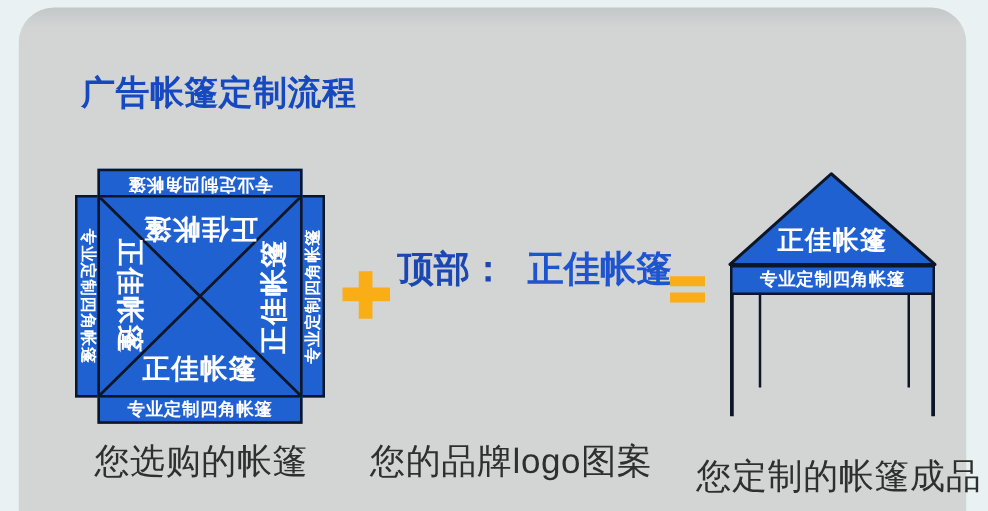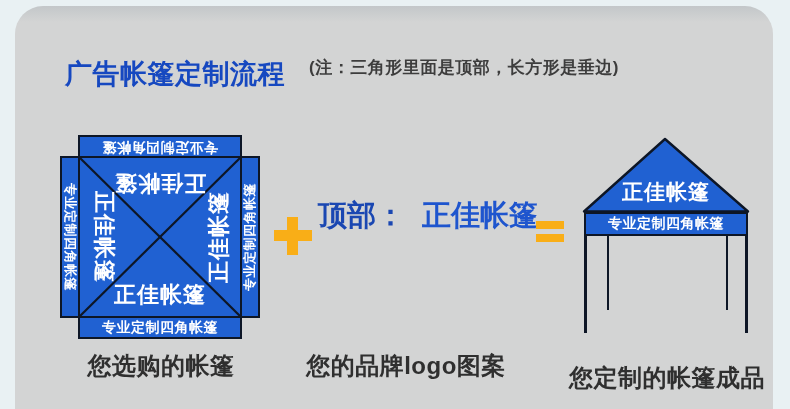--- a/index.html
+++ b/index.html
@@ -79,36 +79,35 @@
   .valance .wtxt{font-size:14px;letter-spacing:0.5px;}
   .leg{position:absolute;background:#0d1626;}
   .leg-fl{left:4px;top:99px;width:3px;height:98px;}
   .leg-fr{left:165px;top:99px;width:3px;height:98px;}
   .leg-bl{left:27px;top:99px;width:2px;height:75px;}
   .leg-br{left:146px;top:99px;width:2px;height:75px;}
 
   
   .caption{
     position:absolute;top:344px;width:220px;text-align:center;
-    font-size:24px;font-weight:bold;color:#2f2f2f;letter-spacing:0.5px;
+    font-size:28px;font-weight:normal;color:#2f2f2f;letter-spacing:0.5px;
     white-space:nowrap;
   }
   .cap1{left:36px;}
   .cap2{left:281px;}
   .cap3{left:542px;margin-top:12px;}
 </style>
 </head>
 <body>
 
 <div class="page">
   <div class="card">
 
     <div class="title-row">
       <span class="title">广告帐篷定制流程</span>
-      <span class="note">(注：三角形里面是顶部，长方形是垂边)</span>
     </div>
 
     <div class="flat">
       <div class="panel flap-top">
         <span class="wtxt flap-h flip">专业定制四角帐篷</span>
       </div>
       <div class="panel flap-left">
         <span class="wtxt flap-v cw">专业定制四角帐篷</span>
       </div>
       <div class="panel flap-right">

